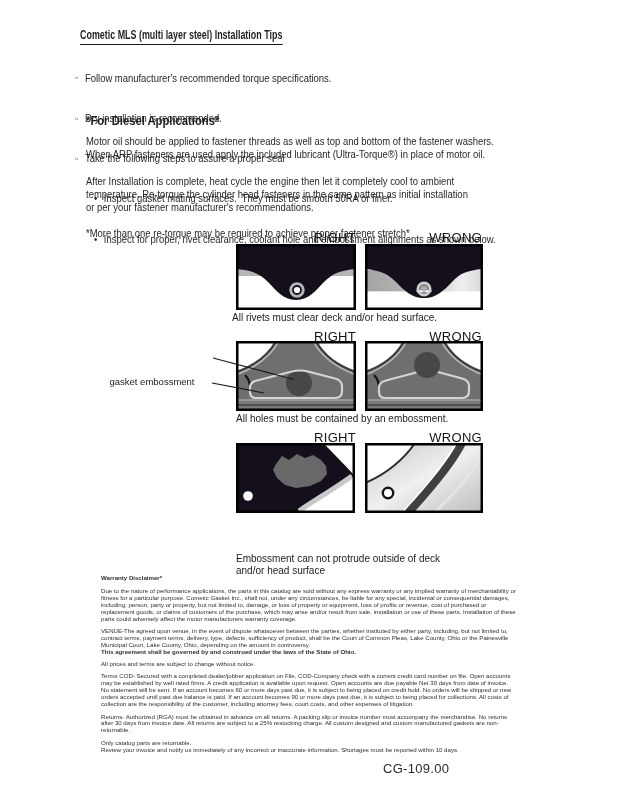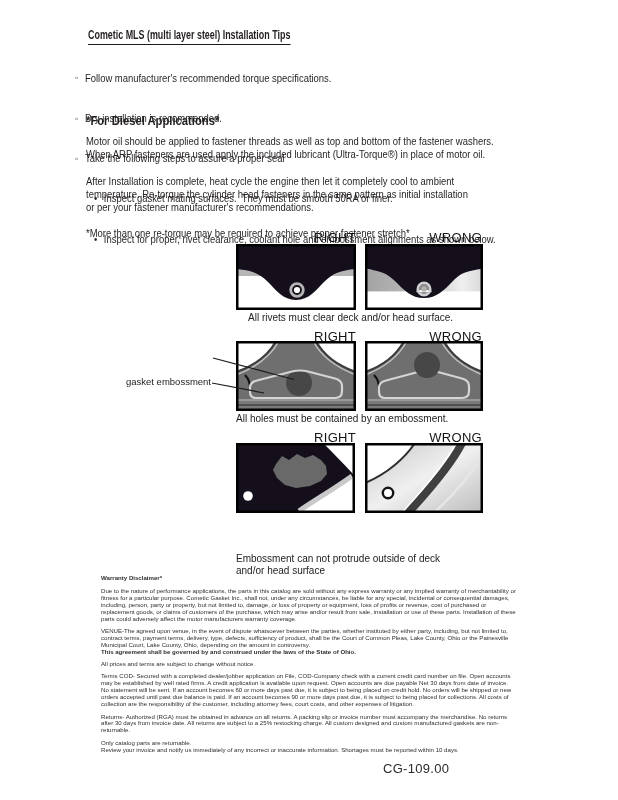--- a/index.html
+++ b/index.html
@@ -1,21 +1,21 @@
 <!DOCTYPE html>
 <html><head>
 <meta charset="utf-8">
 <style>
   html,body{margin:0;padding:0;background:#fff;}
   .page{
     position:relative;width:618px;height:800px;background:#ffffff;overflow:hidden;
     font-family:"Liberation Sans", sans-serif;color:#231f20;
   }
   
-  .title{position:absolute;left:88px;top:27px;font-size:13.5px;font-weight:bold;white-space:nowrap;}
+  .title{position:absolute;left:80px;top:27px;font-size:13.5px;font-weight:bold;white-space:nowrap;}
   .title .squeeze{display:inline-block;transform:scaleX(.66);transform-origin:0 0;
     border-bottom:1.8px solid #1a1a1a;padding-bottom:2px;}
   
   .tips{position:absolute;left:75px;top:45px;font-size:10.5px;line-height:13.4px;
     transform:scaleX(.9);transform-origin:0 0;white-space:pre;}
   .tips .row{position:relative;padding-left:11px;}
   .tips .b1::before{content:"◦";position:absolute;left:0;top:-0.5px;font-size:10px;}
   .tips .b2{margin-left:21px;}
   .tips .b2::before{content:"•";position:absolute;left:0;top:0;}
   
@@ -24,21 +24,21 @@
   .diesel .dz-head{font-size:12.5px;font-weight:bold;margin:0 0 7px 0;}
   .diesel p{margin:0 0 13px 0;white-space:pre-line;}
   
   .fig-label{position:absolute;width:120px;text-align:right;font-size:13px;letter-spacing:.3px;color:#141414;}
   .fig-img{position:absolute;}
   .fig-img svg{display:block;}
   .fig-caption{position:absolute;font-size:10px;color:#1c1c1c;white-space:pre-line;line-height:11.5px;}
   
   .ann{position:absolute;text-align:right;font-size:9.5px;line-height:10.8px;color:#1c1c1c;}
   .ann1{left:103px;top:341px;width:108px;}
-  .ann2{left:93px;top:377px;width:118px;}
+  .ann2{left:93px;top:377px;width:118px;text-align:center;}
   .leader-overlay{position:absolute;left:208px;top:350px;z-index:5;pointer-events:none;}
   
   .disclaimer{position:absolute;left:101px;top:575px;width:416px;font-size:6.1px;line-height:6.9px;color:#2e2e2e;}
   .disclaimer .dhead{font-weight:bold;margin:0 0 6px 0;}
   .disclaimer p{margin:0 0 5.5px 0;}
   .disclaimer p.tight{margin-bottom:0;}
   .disclaimer p.bold{font-weight:bold;}
   
   .page-code{position:absolute;left:383px;top:761px;font-size:13px;letter-spacing:.3px;color:#2b2b2b;}
 </style>
@@ -99,21 +99,21 @@
       <rect x="0" y="47.4" width="118" height="1.8" fill="#ffffff"></rect>
       <path d="M0,0 H118 V25 C102,26.5 95,29 87,38 C79,46 72,54 59,54 C46,54 39,46 31,38 C22,29 15,26.5 0,25 Z" fill="#150f1b"></path>
       <circle cx="59" cy="45" r="6.3" fill="#8a8a8a"></circle>
       <rect x="51.5" y="46.2" width="15" height="1.9" fill="#ffffff"></rect>
       <circle cx="59" cy="45" r="6.3" fill="none" stroke="#cfcfcf" stroke-width="2.4"></circle>
       <circle cx="59" cy="45" r="2.7" fill="#b0b0b0"></circle>
       <rect x="1.25" y="1.25" width="115.5" height="63.5" fill="none" stroke="#000000" stroke-width="2.5"></rect>
     </svg>
   </div>
 
-  <div class="fig-caption" style="left:248px;top:312px;">All rivets must clear deck and/or head surface.</div>
+  <div class="fig-caption" style="left:232px;top:312px;">All rivets must clear deck and/or head surface.</div>
 
   <div class="fig-label" style="left:236px;top:329px;">RIGHT</div>
   <div class="fig-label" style="left:364px;top:329px;width:118px;">WRONG</div>
 
   <div class="ann ann2">gasket embossment</div>
 
   <svg class="leader-overlay" width="100" height="50" viewBox="0 0 100 50">
     <line x1="5" y1="8" x2="86" y2="29.5" stroke="#1a1a1a" stroke-width="1.2"></line>
     <line x1="4" y1="33" x2="56" y2="43" stroke="#1a1a1a" stroke-width="1.2"></line>
   </svg>

